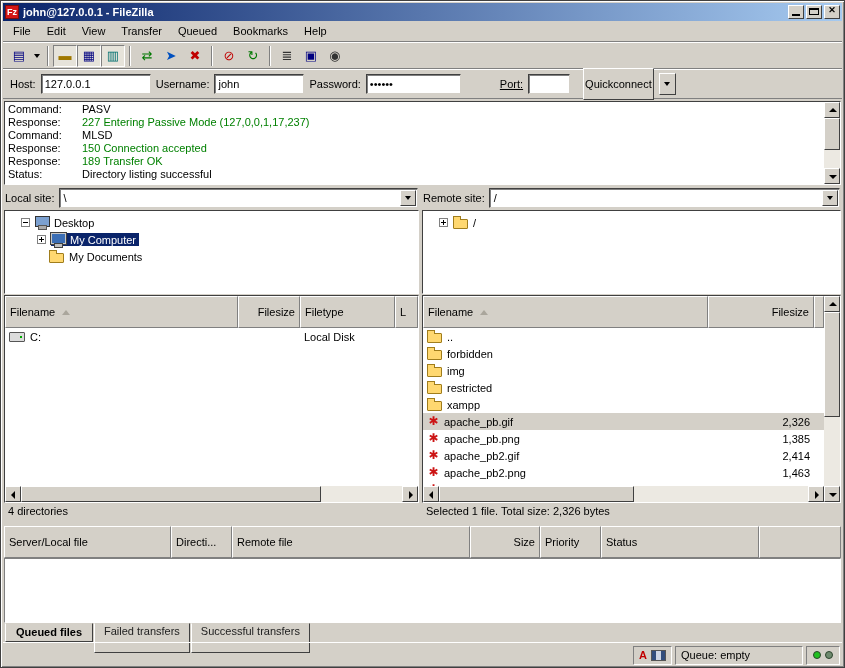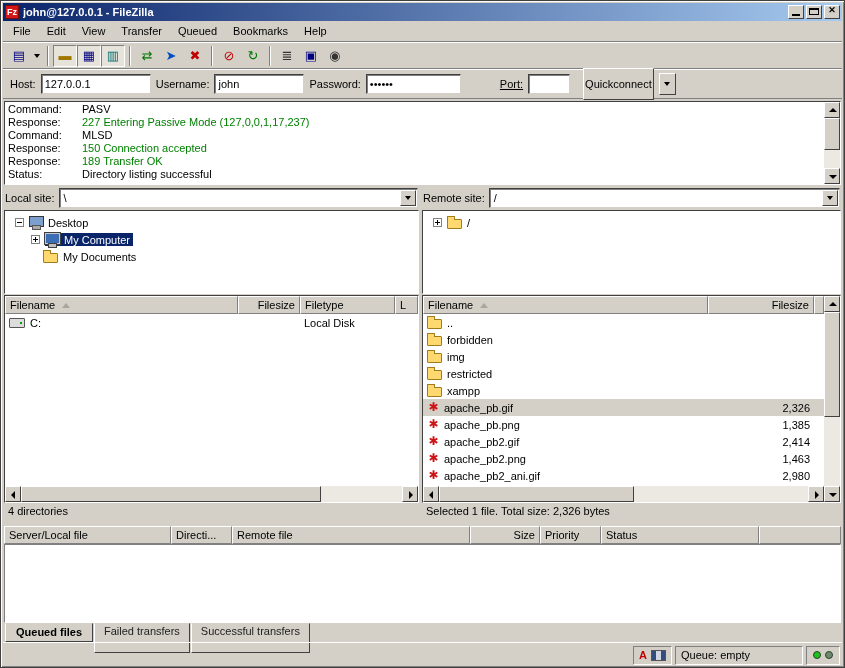--- a/index.html
+++ b/index.html
@@ -76,30 +76,30 @@
   .pane { display:flex; flex-direction:column; }
   .pane-local { width:418px; }
   .pane-splitter { width:3px; flex:none; }
   .pane-remote { flex:1; }
   .site-row { height:22px; flex:none; display:flex; align-items:center; gap:4px; padding:0 1px 2px; }
   .combo { flex:1; height:20px; background:#fff; border:1px solid; border-color:#404040 #d4d0c8 #d4d0c8 #404040;
     box-shadow: inset 1px 1px 0 #808080; display:flex; align-items:center; }
   .combo-value { flex:1; padding:0 4px; }
   .combo-btn { width:16px; height:16px; margin:1px; background:#d4d0c8; border:1px solid; border-color:#fff #404040 #404040 #fff;
     display:flex; align-items:center; justify-content:center; flex:none; }
-  .treebox { height:84px; flex:none; background:#fff; border:1px solid; border-color:#404040 #fff #fff #404040; padding:3px 8px; overflow:hidden; }
+  .treebox { height:84px; flex:none; background:#fff; border:1px solid; border-color:#404040 #fff #fff #404040; padding:3px 14px; overflow:hidden; }
   .tree-row { height:17px; display:flex; align-items:center; }
   .expander { width:9px; height:9px; background:#fff; border:1px solid #808080; position:relative; margin-right:5px; flex:none; }
   .expander::before { content:""; position:absolute; left:1px; right:1px; top:3px; height:1px; background:#000; }
   .expander.plus::after { content:""; position:absolute; top:1px; bottom:1px; left:3px; width:1px; background:#000; }
   .sel { background:#0a246a; color:#fff; display:flex; align-items:center; padding:0 3px 0 0; }
 
   .listbox { flex:1; margin-top:1px; background:#fff; border:1px solid; border-color:#404040 #fff #fff #404040; display:flex; overflow:hidden; }
   .list-col { flex:1; display:flex; flex-direction:column; overflow:hidden; }
-  .header-row { height:18px; flex:none; display:flex; background:#d4d0c8; }
+  .header-row { height:32px; flex:none; display:flex; background:#d4d0c8; }
   .hcell { border:1px solid; border-color:#fff #808080 #808080 #fff; padding:1px 4px; display:flex; align-items:center;
     white-space:nowrap; overflow:hidden; flex:none; }
   .hcell.right { justify-content:flex-end; }
   .hcell.fill { flex:1; }
   .sort-up { width:0; height:0; border-left:4px solid transparent; border-right:4px solid transparent; border-bottom:5px solid #aaa69c; margin-left:7px; }
   .list-body { flex:1; background:#fff; overflow:hidden; }
   .file-row { height:17px; display:flex; align-items:center; }
   .file-row.selected { background:#d4d0c8; }
   .cell { display:flex; align-items:center; padding:0 4px; white-space:nowrap; overflow:hidden; flex:none; }
   .cell.num { justify-content:flex-end; }

